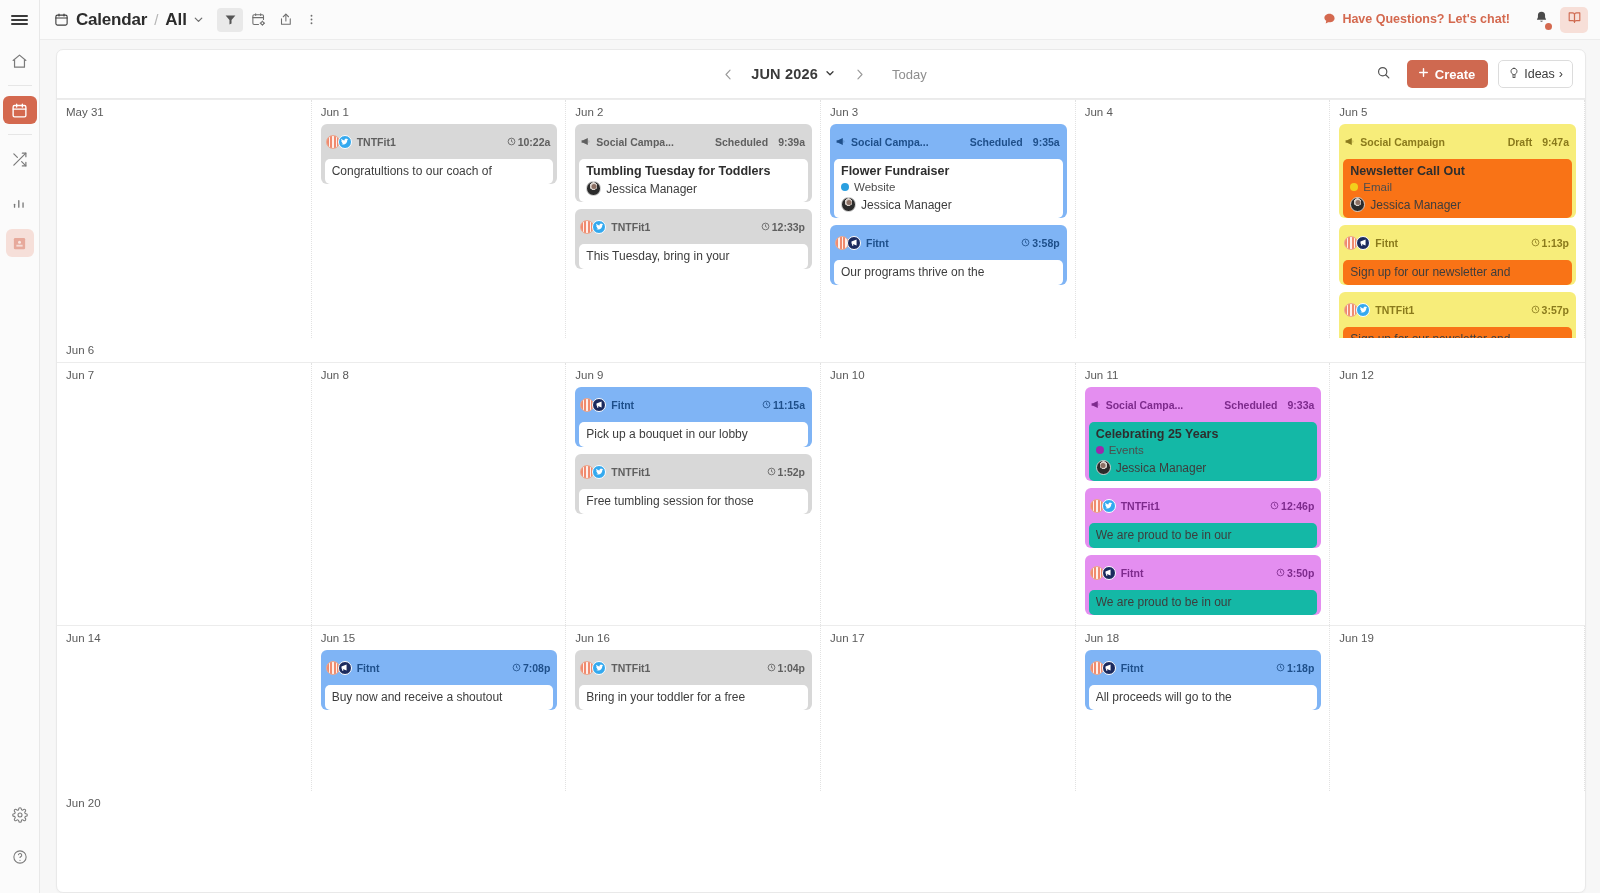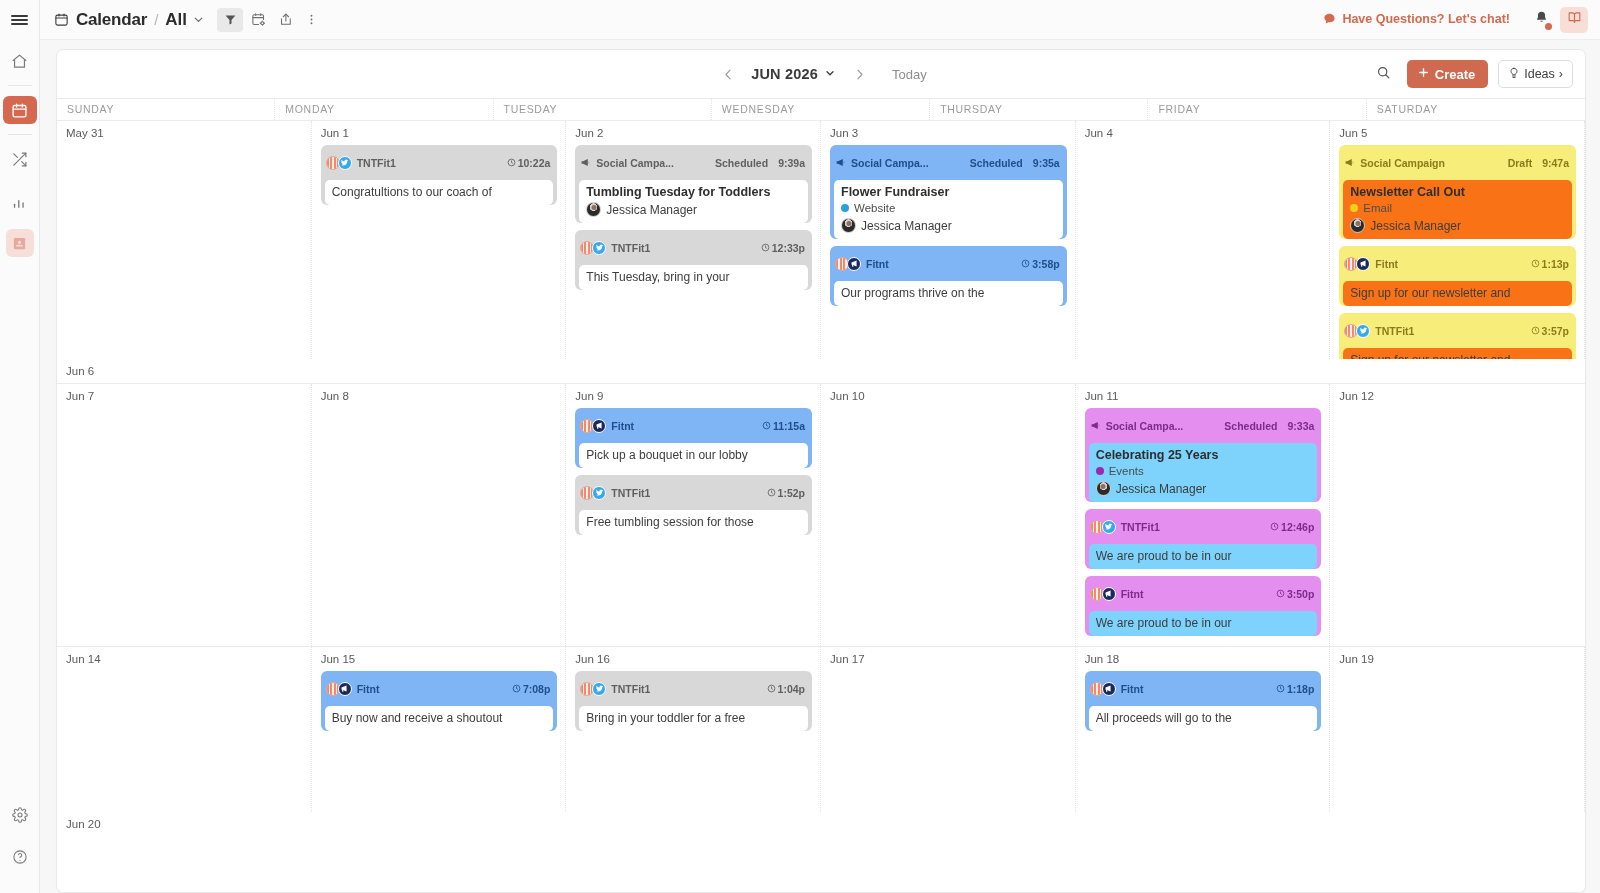--- a/index.html
+++ b/index.html
@@ -166,21 +166,21 @@
   .ev.grey { background:#d8d8d8; }
   .ev.grey .ev-head { color:#5f5f5f; }
   .ev.blue { background:#7fb4f5; }
   .ev.blue .ev-head { color:#1e4f8a; }
   .ev.blue .ev-body { background:#ffffff; }
   .ev.yellow { background:#f7ed7a; }
   .ev.yellow .ev-head { color:#8a7a1c; }
   .ev.yellow .ev-body { background:#f97316; }
   .ev.purple { background:#e48ef0; }
   .ev.purple .ev-head { color:#7d2a8c; }
-  .ev.purple .ev-body { background:#7dd3fc; }
+  .ev.purple .ev-body { background:#14b8a6; }
 
   .ev.grey .ev-head .status,
   .ev.blue .ev-head .status,
   .ev.yellow .ev-head .status,
   .ev.purple .ev-head .status { font-weight:700; }
 
   
   .chan {
     position:relative; width:26px; height:14px; flex:0 0 26px;
   }
@@ -429,29 +429,20 @@
                     <path d="M12 2.5a6 6 0 0 0-3.6 10.8c.6.5 1 1.2 1 2h5.2c0-.8.4-1.5 1-2A6 6 0 0 0 12 2.5z"></path>
                   </svg>
               </span>
               <span>Ideas</span>
               <span>›</span>
             </button>
           </div>
         </div>
 
         <div id="grid">
-          <div class="dow-row">
-              <div class="dow">SUNDAY</div>
-              <div class="dow">MONDAY</div>
-              <div class="dow">TUESDAY</div>
-              <div class="dow">WEDNESDAY</div>
-              <div class="dow">THURSDAY</div>
-              <div class="dow">FRIDAY</div>
-              <div class="dow">SATURDAY</div>
-            </div>
           <div class="weeks">
               <div class="week w1">
                 <div class="daycell">
                   <div class="daynum">May 31</div>
                 </div>
                 <div class="daycell">
                   <div class="daynum">Jun 1</div>
                   <div class="ev grey">
                     <div class="ev-head">
                       <span class="chan">

